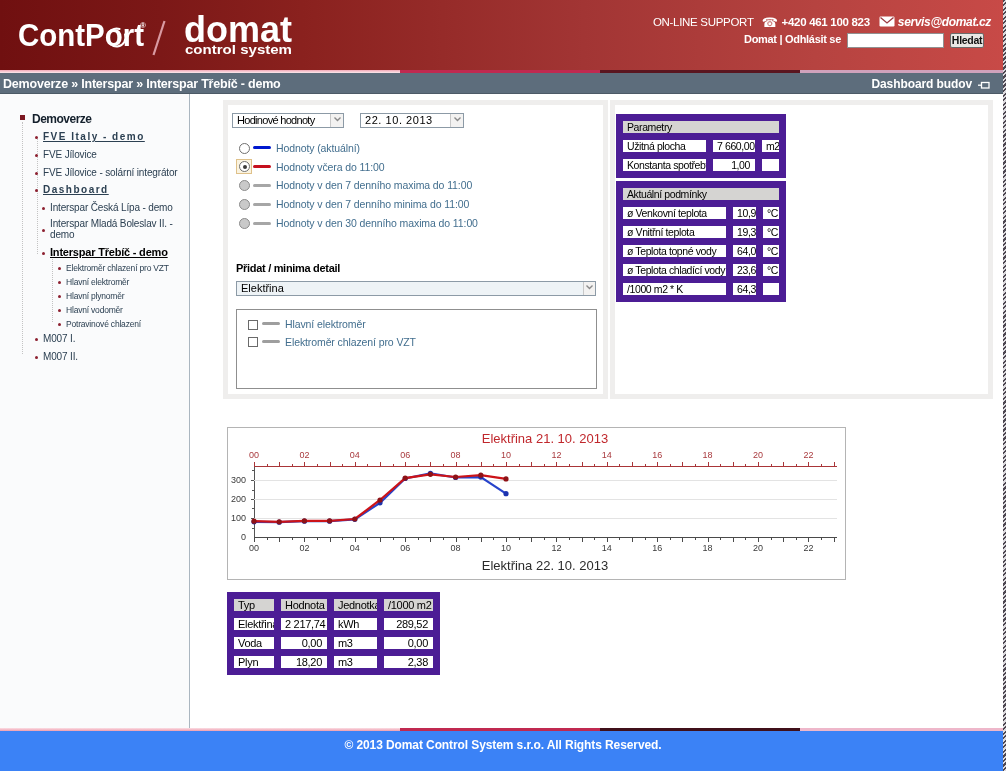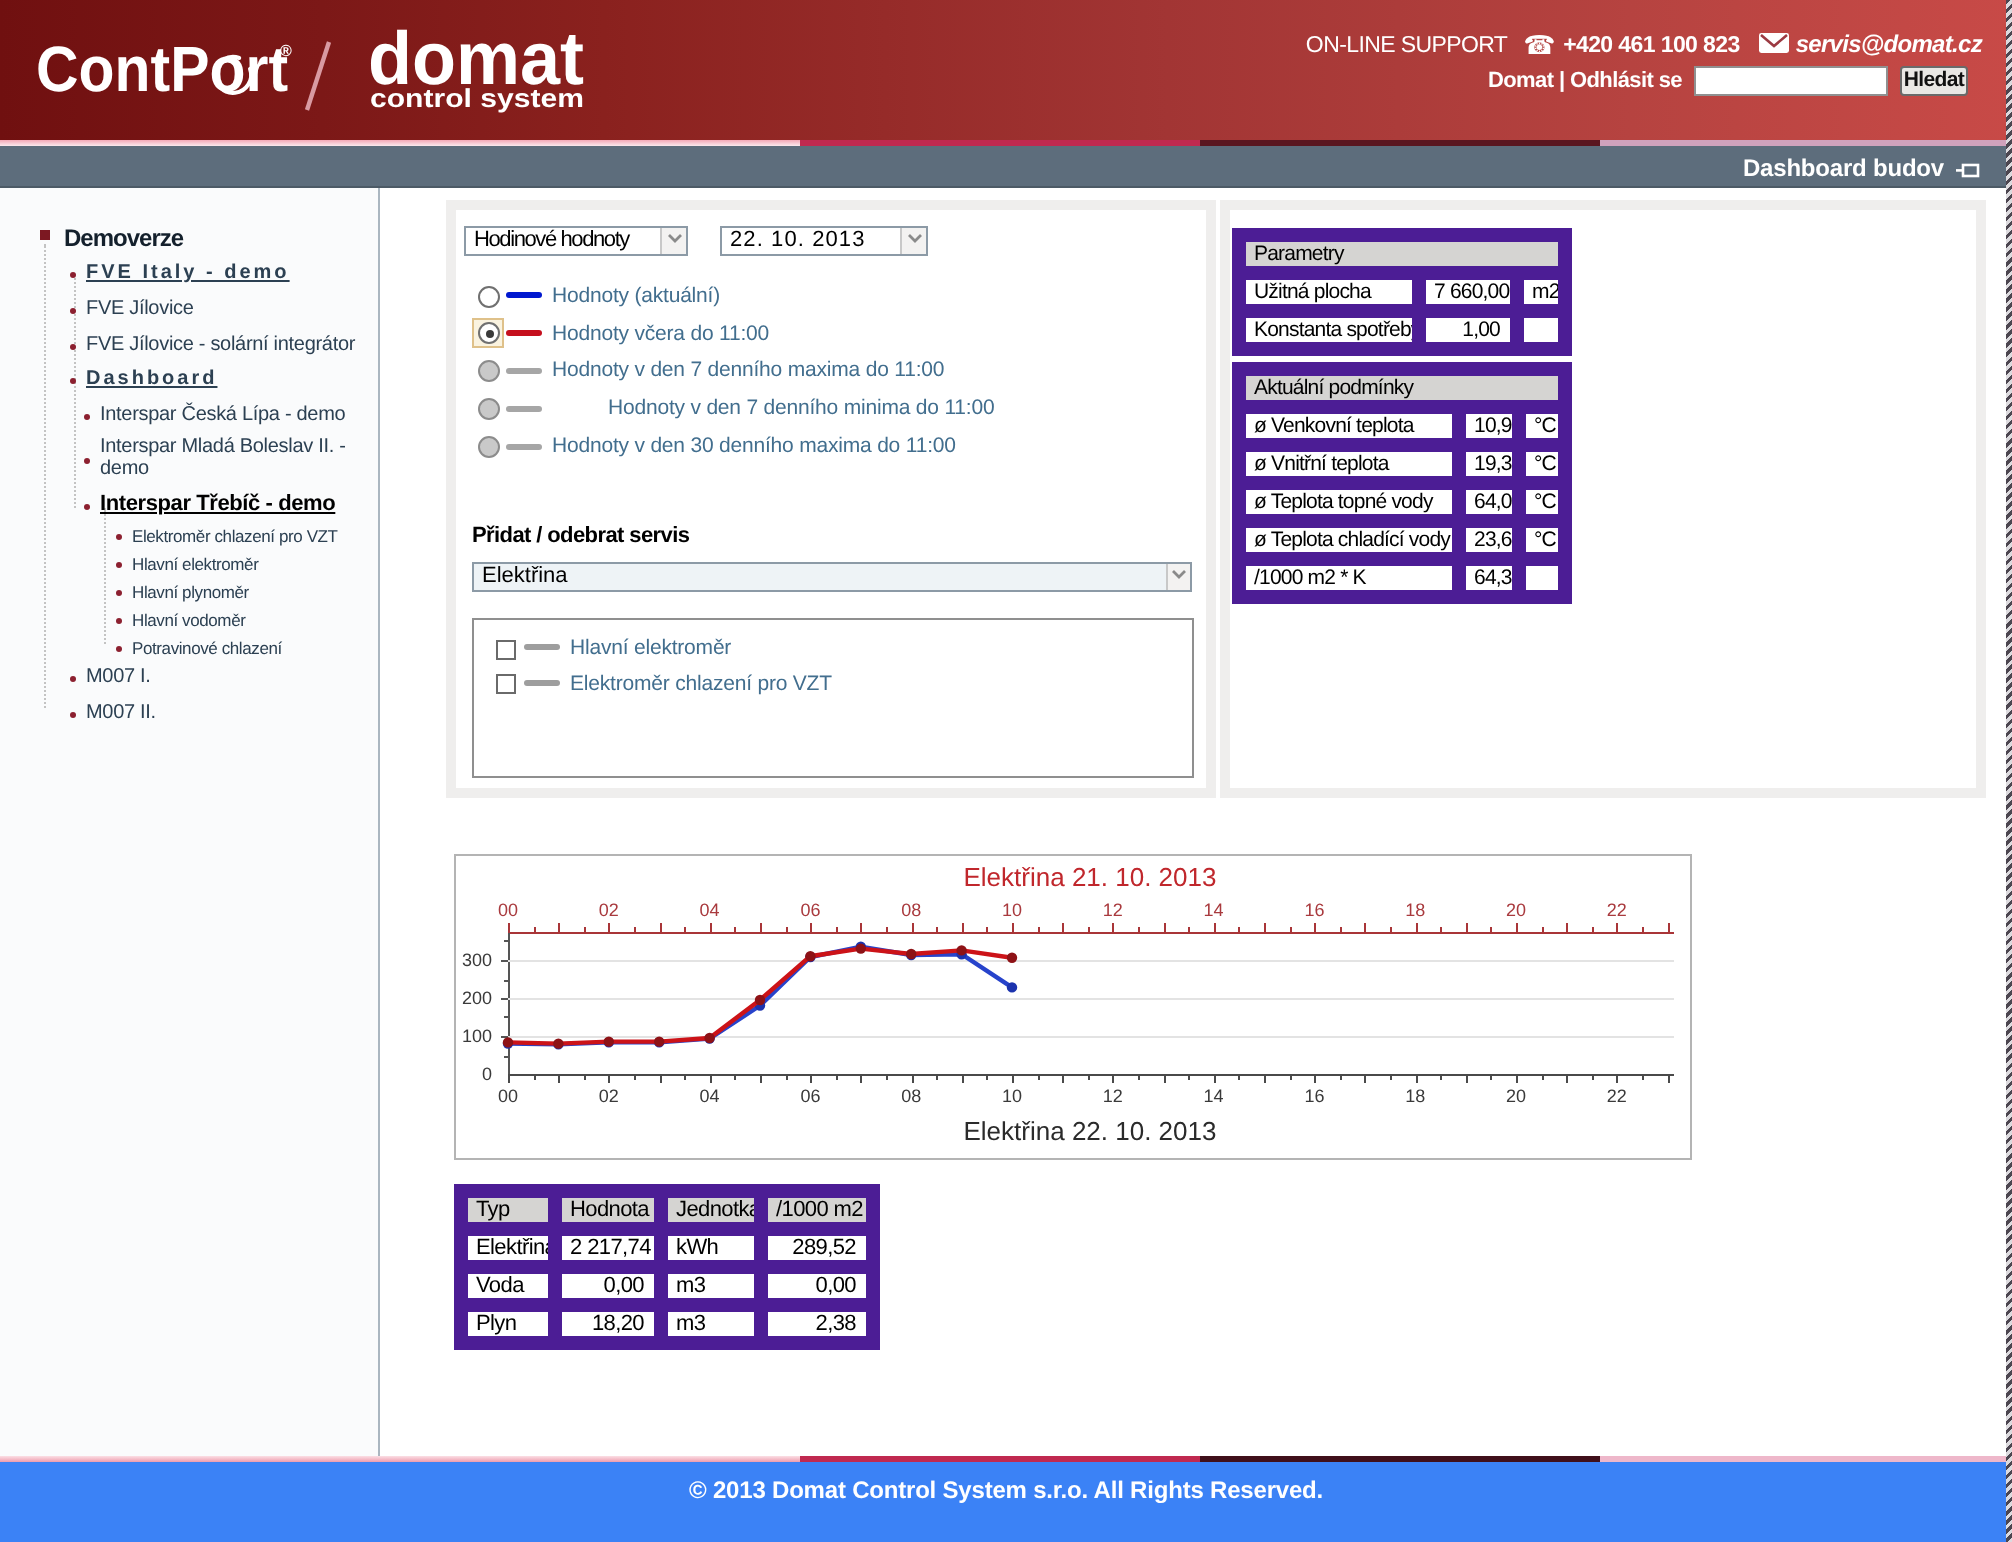--- a/index.html
+++ b/index.html
@@ -121,20 +121,21 @@
     <div id="loginrow">Domat | Odhlásit se<input type="text" style=""><span class="btn">Hledat</span></div>
   </div>
   <div class="stripe" id="stripe-top">
     <div class="seg1"></div>
       <div class="seg2"></div>
       <div class="seg3"></div>
       <div class="seg4"></div>
   </div>
 
   <div id="crumb">
+    <div class="left">Demoverze » Interspar » Interspar Třebíč - demo</div>
     <div class="right">Dashboard budov</div>
     <svg id="pin" width="12" height="8">
         <rect x="3.5" y="1.5" width="7.5" height="5.5" fill="none" stroke="#fff" stroke-width="1.3"></rect>
         <line x1="0" y1="4.2" x2="3.5" y2="4.2" stroke="#fff" stroke-width="1.3"></line>
       </svg>
   </div>
 
   <div id="sidebar"></div>
   <div id="tree">
     <div class="dotv" style="left:22px; top:122px; height:232px;"></div>
@@ -195,27 +196,27 @@
       </div>
     <div class="swatch" style="left:253px; top:165px; background:#c50f1d;"></div>
     <div class="rlabel" style="left:276px; top:161px;">Hodnoty včera do 11:00</div>
 
     <div class="radio dis" style="left:239px; top:180px;"></div>
     <div class="swatch" style="left:253px; top:184px; background:#a6a6a6;"></div>
     <div class="rlabel" style="left:276px; top:179px;">Hodnoty v den 7 denního maxima do 11:00</div>
 
     <div class="radio dis" style="left:239px; top:199px;"></div>
     <div class="swatch" style="left:253px; top:203px; background:#a6a6a6;"></div>
-    <div class="rlabel" style="left:292px; top:198px;padding-left:12px;">Hodnoty v den 7 denního minima do 11:00</div>
+    <div class="rlabel" style="left:264px; top:198px;padding-left:12px;">Hodnoty v den 7 denního minima do 11:00</div>
 
     <div class="radio dis" style="left:239px; top:218px;"></div>
     <div class="swatch" style="left:253px; top:222px; background:#a6a6a6;"></div>
     <div class="rlabel" style="left:276px; top:217px;">Hodnoty v den 30 denního maxima do 11:00</div>
 
-    <div id="detail-label">Přidat / odebrat servis</div>
+    <div id="detail-label">Přidat / minima detail</div>
     <div class="sel" style="left:236px; top:281px; width:360px; background:#eef3f6; letter-spacing:0;">Elektřina<span class="arrow" style="width:12px;">
           <svg width="7" height="5">
             <polyline points="0.5,0.5 3.5,3.5 6.5,0.5" fill="none" stroke="#8a8a8a" stroke-width="1.4"></polyline>
           </svg>
         </span></div>
     <div id="listbox"></div>
     <div class="cbx" style="left:248px; top:320px;"></div>
     <div class="swatch" style="left:262px; top:322px; background:#9e9e9e;"></div>
     <div class="rlabel" style="left:285px; top:318px;">Hlavní elektroměr</div>
     <div class="cbx" style="left:248px; top:337px;"></div>

